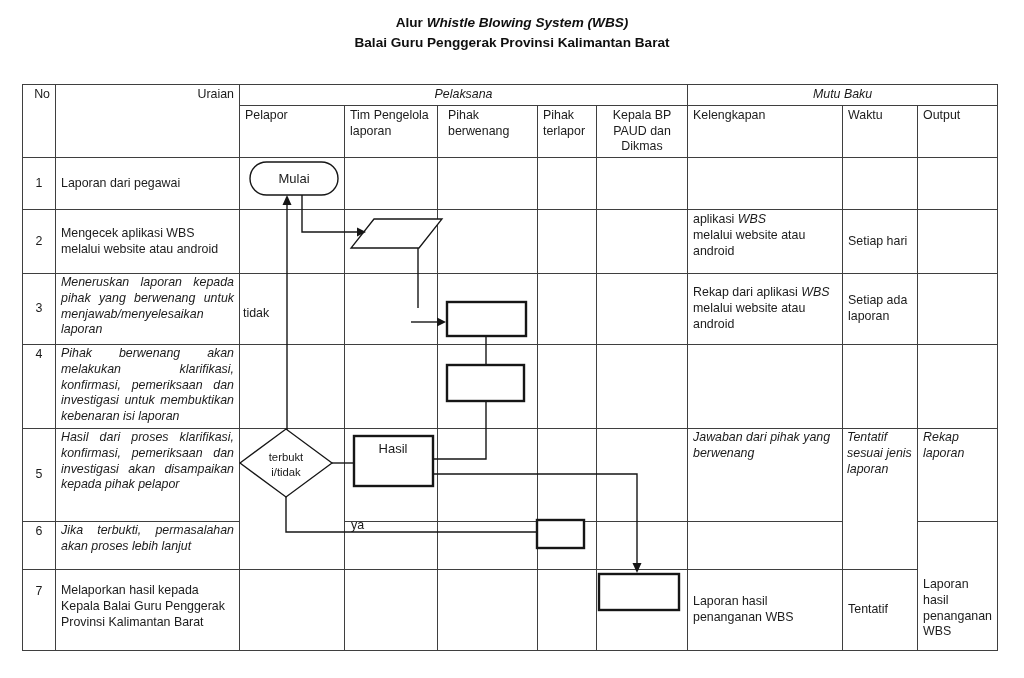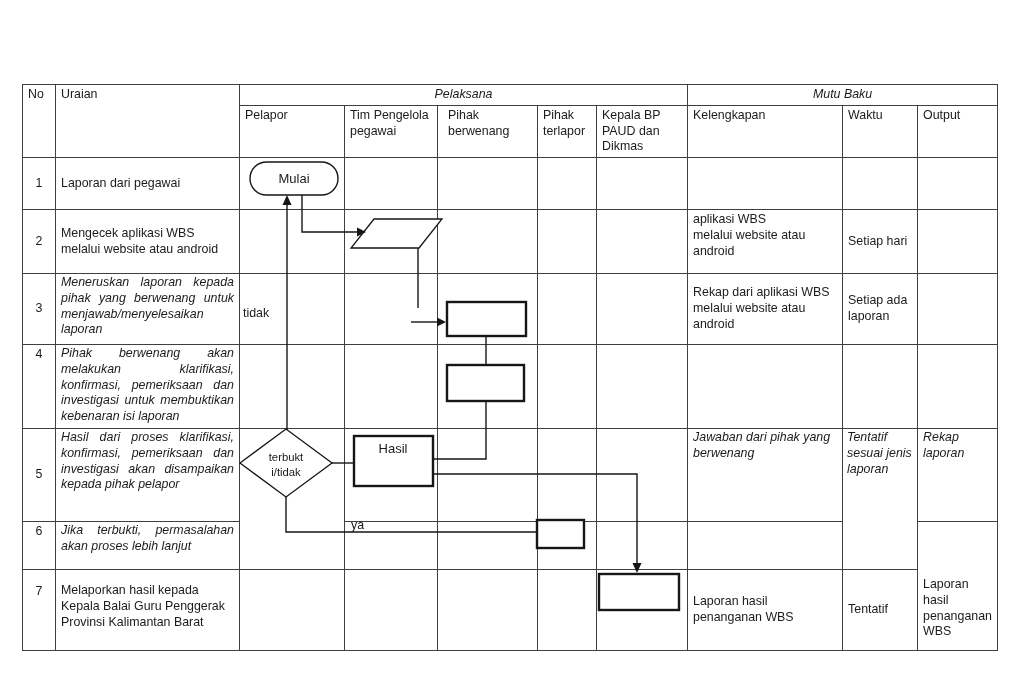--- a/index.html
+++ b/index.html
@@ -11,47 +11,49 @@
   .title-block { position:absolute; top:13px; left:0; width:1024px; text-align:center;
     font-weight:700; font-size:13.6px; line-height:20px; color:#0f0f0f; }
   .title-block .it { font-style:italic; }
 
   table.flow { position:absolute; left:22px; top:84px; width:975px;
     border-collapse:collapse; table-layout:fixed; }
   table.flow td { border:1px solid #3f3f3f; padding:2px 5px; font-size:12.4px;
     line-height:1.27; color:#1b1b1b; vertical-align:top; overflow:hidden; }
   td.band  { text-align:center; padding:0 2px; font-size:12.6px; line-height:14px; vertical-align:middle;font-style:italic; }
   td.hd    { text-align:left; padding-top:3px; }
-  td.hd2   { text-align:left; vertical-align:middle; }
-  td.kephd { text-align:left; padding-left:11px; padding-top:3px; }
+  td.hd2   { text-align:right; vertical-align:middle; }
+  td.kephd { text-align:center; padding-left:11px; padding-top:3px; }
   .ctr  { text-align:center; }
   .vmid { vertical-align:middle !important; }
   .vbot { vertical-align:bottom !important; }
   .just { text-align:justify; }
   .pt12 { padding-top:13px !important; }
   .pb10 { padding-bottom:10px !important; }
   .pt1  { padding-top:1px !important;font-style:italic; }
-  td.it-host .wbs-it { }
+  td.it-host .wbs-it { font-style:italic; }
 
   svg.overlay { position:absolute; left:0; top:0; pointer-events:none; }
   .shape { fill:#ffffff; stroke:#161616; }
   .thin  { stroke-width:1.4px; }
   .med   { stroke-width:1.3px; }
   .thick { stroke-width:2.4px; }
   .conn  { fill:none; stroke:#161616; stroke-width:1.4px; }
   .ah    { fill:#161616; stroke:none; }
   text.fl { fill:#1a1a1a; }
   .t13 { font-size:13px; }
   .t11 { font-size:11.3px; }
   .t12 { font-size:12.4px; }
 </style>
 </head>
 <body>
 
 <div class="title-block">
+  <div><span>Alur </span><span class="it">Whistle Blowing System (WBS)</span></div>
+  <div>Balai Guru Penggerak Provinsi Kalimantan Barat</div>
 </div>
 
 <table class="flow">
   <colgroup>
     <col style="width:33px">
       <col style="width:184px">
       <col style="width:105px">
     <col style="width:93px">
       <col style="width:100px">
       <col style="width:59px">
@@ -62,21 +64,21 @@
   </colgroup>
   <tbody>
       <tr style="height:16px">
     <td rowspan="2" class="hd2">No</td>
     <td rowspan="2" class="hd2">Uraian</td>
     <td colspan="5" class="band">Pelaksana</td>
     <td colspan="3" class="band">Mutu Baku</td>
   </tr>
   <tr style="height:52px">
     <td class="hd">Pelapor</td>
-    <td class="hd">Tim Pengelola pegawai</td>
+    <td class="hd">Tim Pengelola laporan</td>
     <td class="hd" style="padding-left:10px;padding-right:10px">Pihak berwenang</td>
     <td class="hd">Pihak terlapor</td>
     <td class="kephd">Kepala BP PAUD dan Dikmas</td>
     <td class="hd">Kelengkapan</td>
     <td class="hd">Waktu</td>
     <td class="hd">Output</td>
   </tr>
 
   <tr style="height:52px">
     <td class="ctr vmid">1</td>

